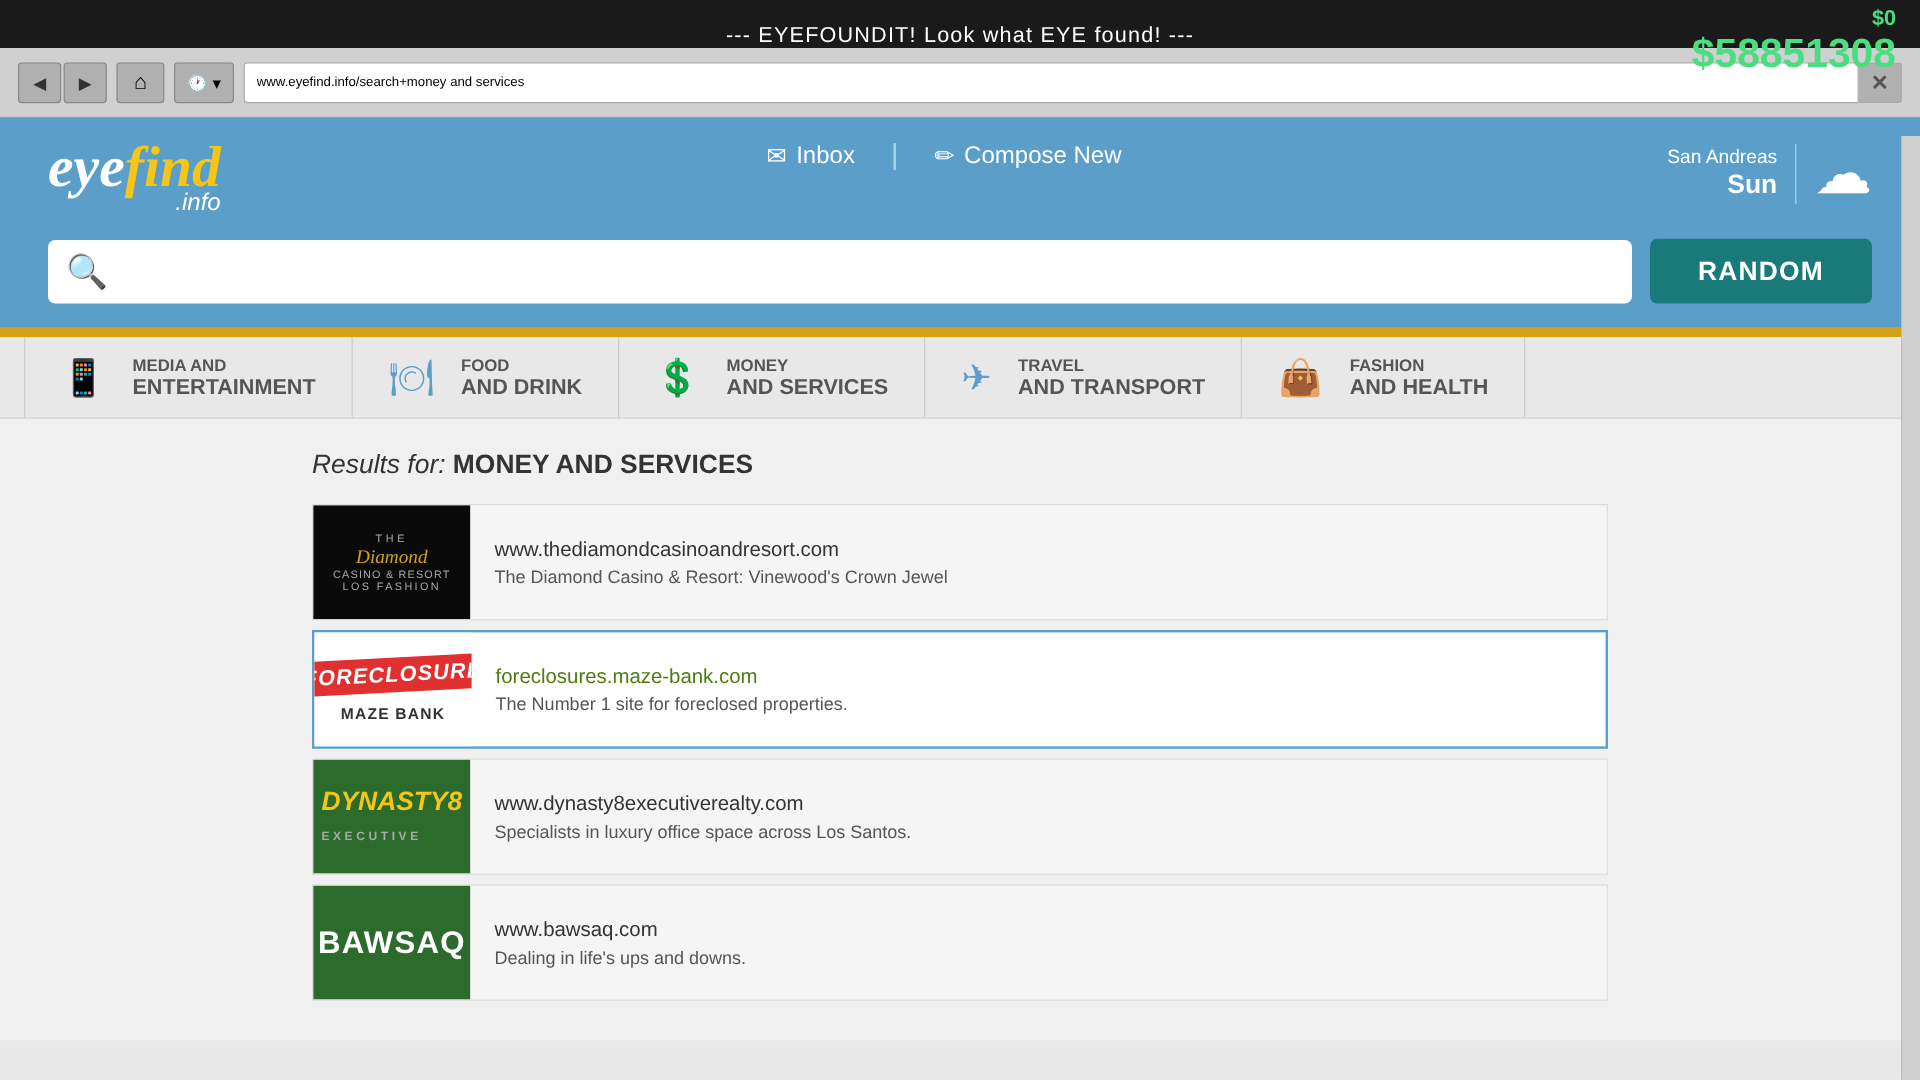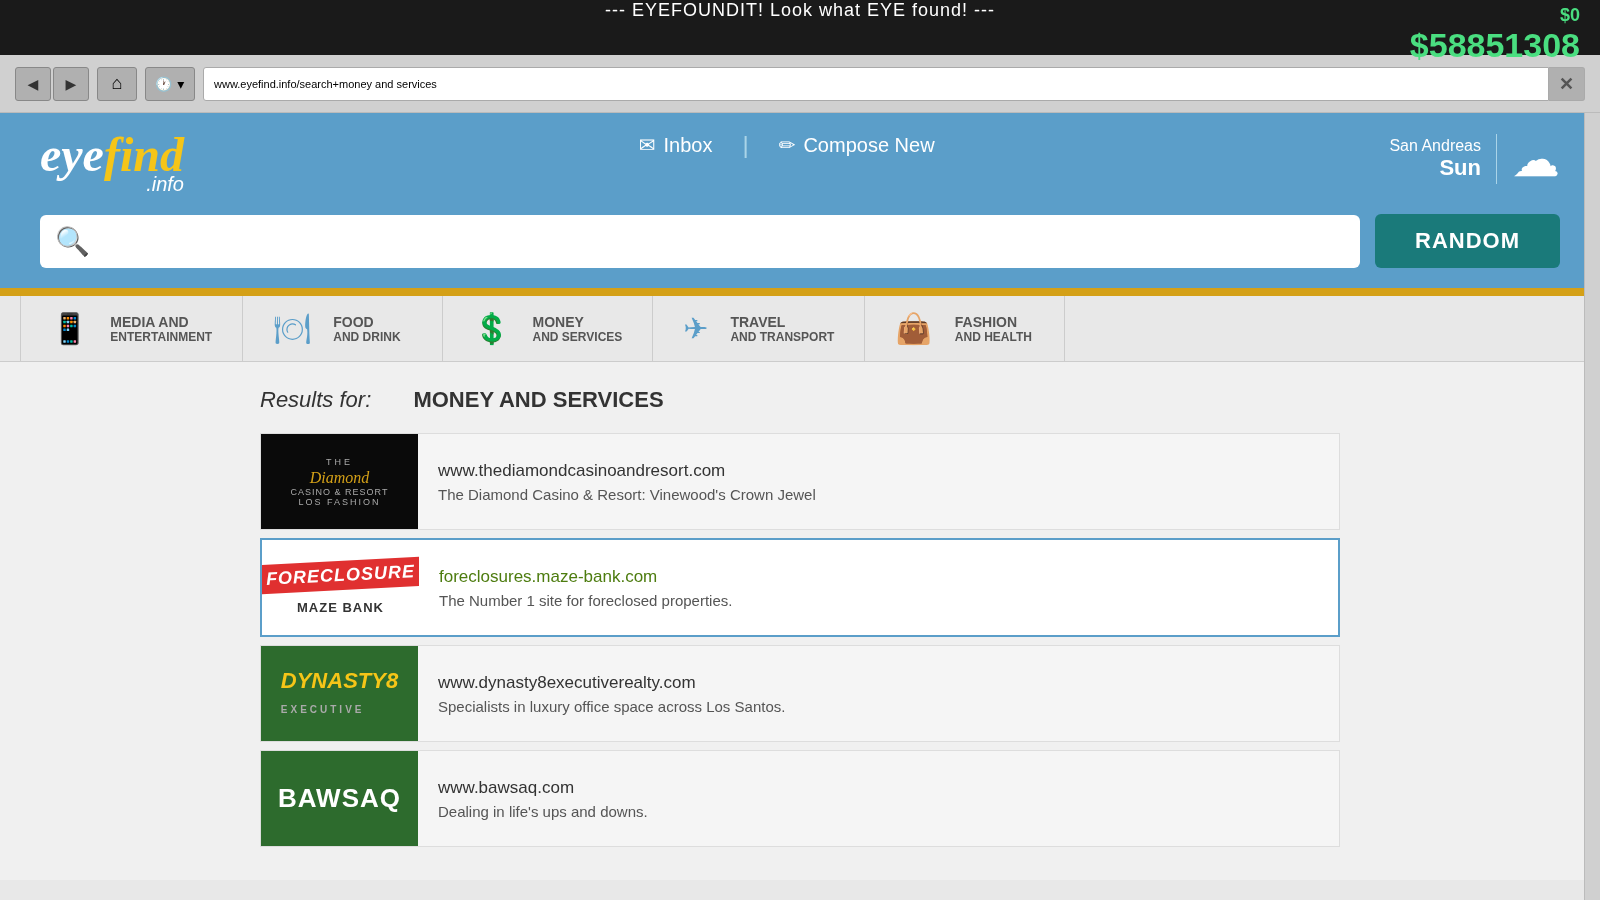--- a/index.html
+++ b/index.html
@@ -1,23 +1,23 @@
 <!DOCTYPE html>
 <html><head>
   <meta charset="utf-8">
   <style>
     * { margin: 0; padding: 0; box-sizing: border-box; }
     body { width: 1600px; height: 900px; overflow: hidden; font-family: Arial, sans-serif; background: #e8e8e8; }
 
     
     #top-bar {
       background: #1a1a1a;
-      height: 55px;
-      display: flex;
-      align-items: flex-start;
+      height: 40px;
+      display: flex;
+      align-items: flex-end;
       justify-content: center;
       position: relative;
     }
     #top-bar-text {
       color: #fff;
       font-size: 18px;
       letter-spacing: 1px;
     }
     #money-display {
       position: absolute;
@@ -273,55 +273,54 @@
     .category-text {
       text-align: left;
       margin-left: 10px;
     }
     .cat-line1 {
       font-size: 14px;
       font-weight: bold;
       color: #555;
     }
     .cat-line2 {
-      font-size: 12px;
+      font-size: 18px;
       font-weight: bold;
       color: #555;
     }
 
     
     #content-area {
       background: #f0f0f0;
       padding: 25px 260px 25px 260px;
     }
     #results-header {
       font-size: 22px;
       color: #333;
       margin-bottom: 20px;
       font-style: italic;
     }
     #results-header strong {
       font-style: normal;
-      margin-left: 36px;
     }
 
     
     .result-item {
       background: #f5f5f5;
       display: flex;
       align-items: stretch;
       margin-bottom: 8px;
       border: 1px solid #ddd;
     }
     .result-item.highlighted {
       border: 2px solid #5b9ec9;
       background: #fff;
     }
     .result-thumb {
-      width: 157px;
+      width: 131px;
       min-height: 95px;
       flex-shrink: 0;
       display: flex;
       align-items: center;
       justify-content: center;
       overflow: hidden;
     }
     .result-info {
       padding: 15px 20px;
       display: flex;

